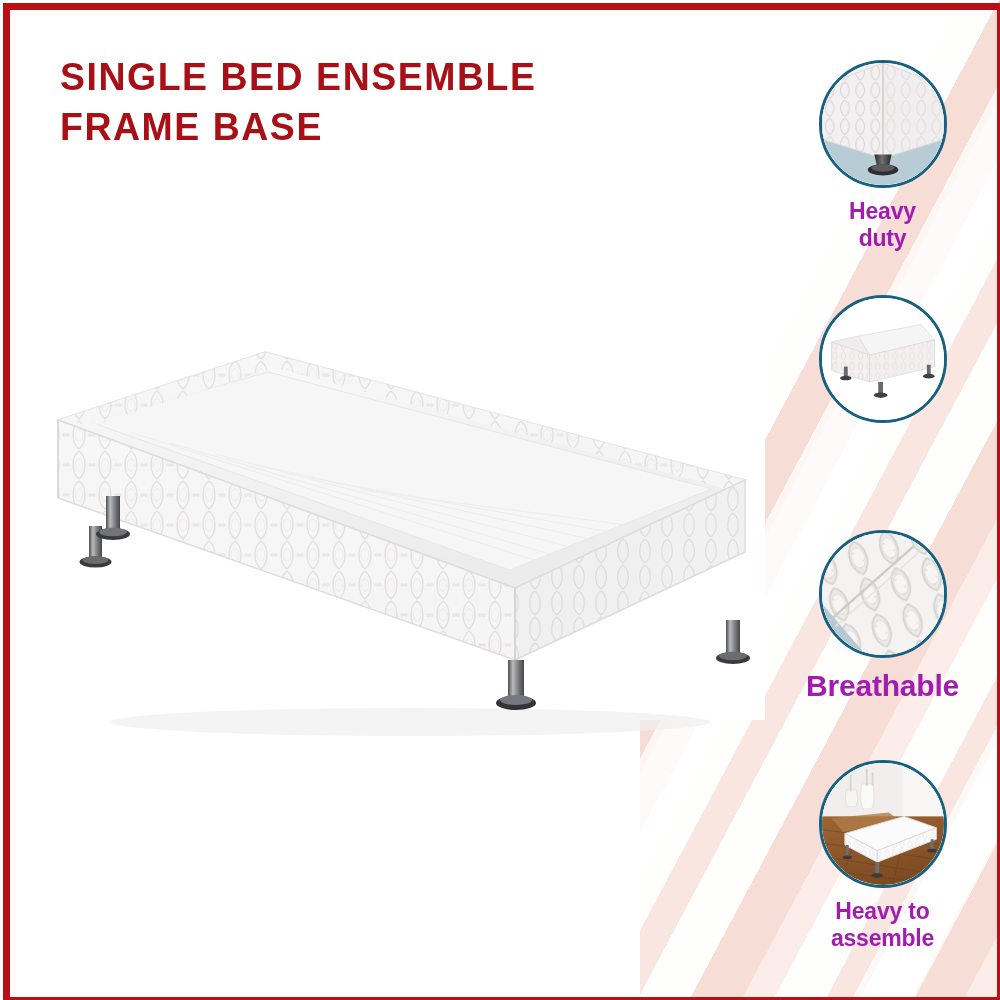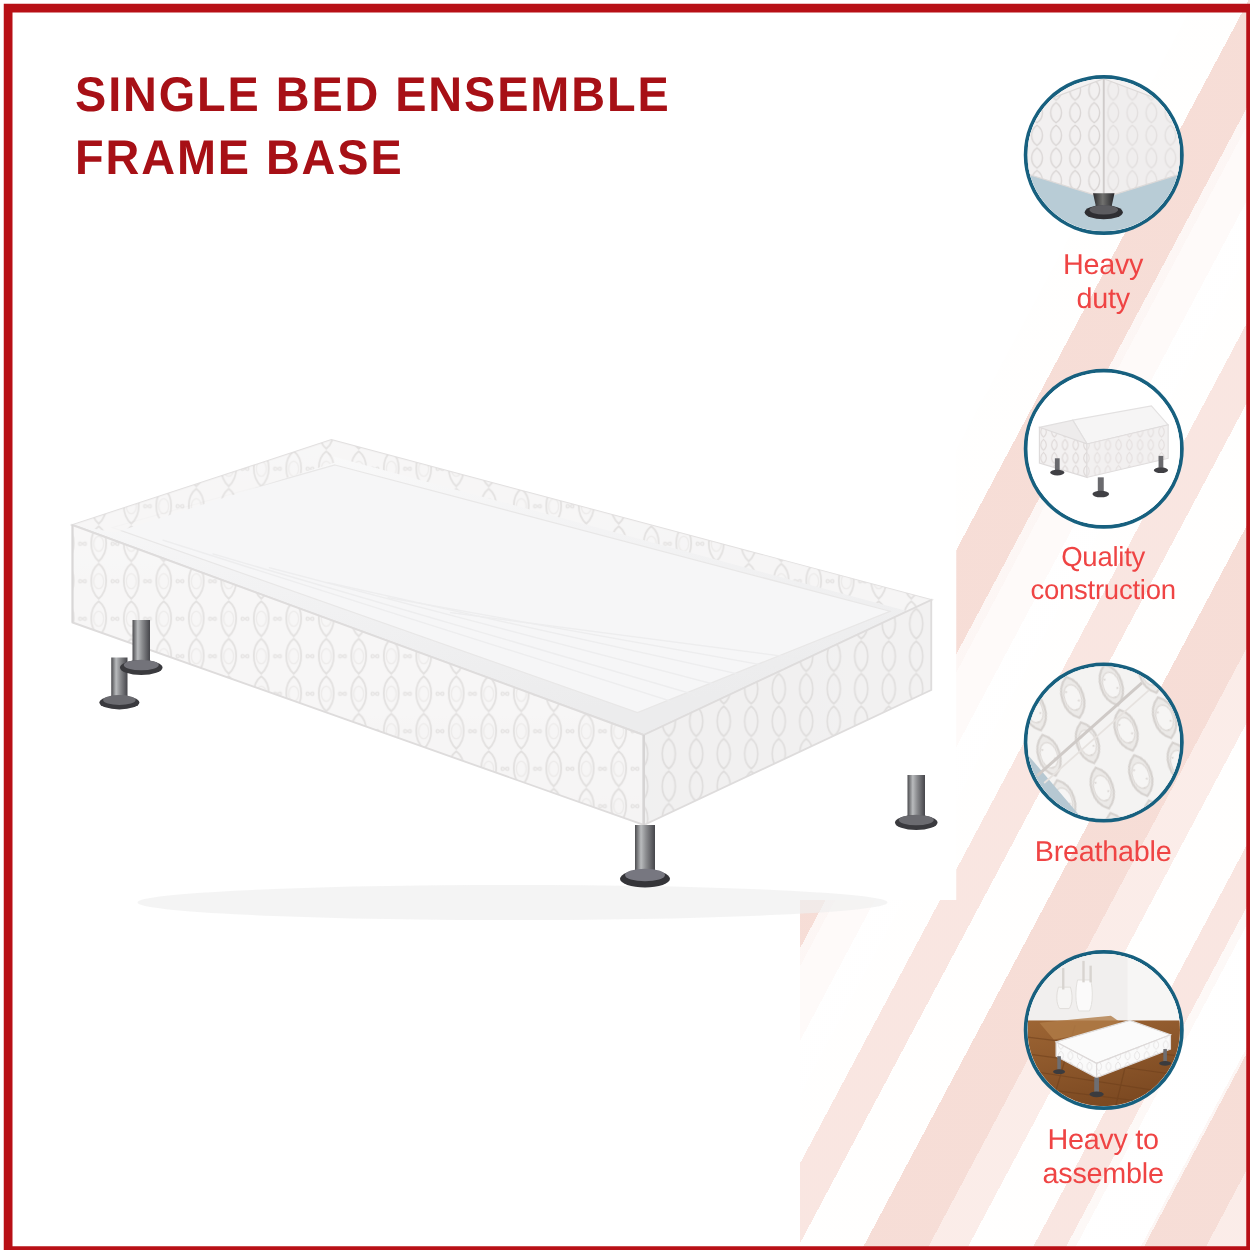--- a/index.html
+++ b/index.html
@@ -142,30 +142,30 @@
     border: 3px solid #17607f;
     overflow: hidden;
     position: relative;
     background: #ffffff;
     box-sizing: border-box;
   }
   .circle svg { display: block; width: 100%; height: 100%; }
 
   .flabel {
     margin-top: 10px;
-    color: #ef4444;
+    color: #a21caf;
     font-size: 23px;
-    font-weight: normal;
+    font-weight: bold;
     line-height: 1.17;
     letter-spacing: -0.2px;
     font-family: "Liberation Sans", sans-serif;
     white-space: pre-line;
   }
   .feature.f2 .flabel { font-size: 22px; }
-  .feature.f3 .flabel { font-size: 23px; }
+  .feature.f3 .flabel { font-size: 30px; }
 </style>
 </head>
 <body>
 
 <div id="poster">
 
   <div class="bg-base"></div>
   <div class="bg-stripes"></div>
   <div class="bg-stripes2"></div>
   <div class="bg-white-left"></div>
@@ -311,22 +311,20 @@
           <polygon points="50,60 118,44 118,72 50,88" fill="url(#q2)" stroke="#dedbdb" stroke-width="1"></polygon>
           <polygon points="50,60 118,44 118,72 50,88" fill="#f0eeee" opacity="0.35"></polygon>
           <rect x="23" y="72" width="4" height="10" fill="#6a6a6e"></rect>
           <ellipse cx="25" cy="84" rx="6" ry="2.4" fill="#404044"></ellipse>
           <rect x="59" y="88" width="5" height="12" fill="#6a6a6e"></rect>
           <ellipse cx="61.5" cy="102" rx="7" ry="2.8" fill="#404044"></ellipse>
           <rect x="110" y="70" width="4" height="10" fill="#6a6a6e"></rect>
           <ellipse cx="112" cy="82" rx="6" ry="2.4" fill="#404044"></ellipse>
         </svg>
       </div>
-      <div class="flabel">Quality
-construction</div>
     </div>
 
     <div class="feature f3">
       <div class="circle">
         <svg viewBox="0 0 128 128" xmlns="http://www.w3.org/2000/svg">
           <defs>
             <pattern id="q3" width="34" height="40" patternUnits="userSpaceOnUse">
               <rect width="34" height="40" fill="#f4f3f2"></rect>
               <path d="M17 2 C29 10,29 30,17 38 C5 30,5 10,17 2 Z" fill="#eceae8" stroke="#d6d2cf" stroke-width="1.8"></path>
               <ellipse cx="17" cy="20" rx="7" ry="11" fill="#f6f5f4" stroke="#dedad7" stroke-width="1"></ellipse>

